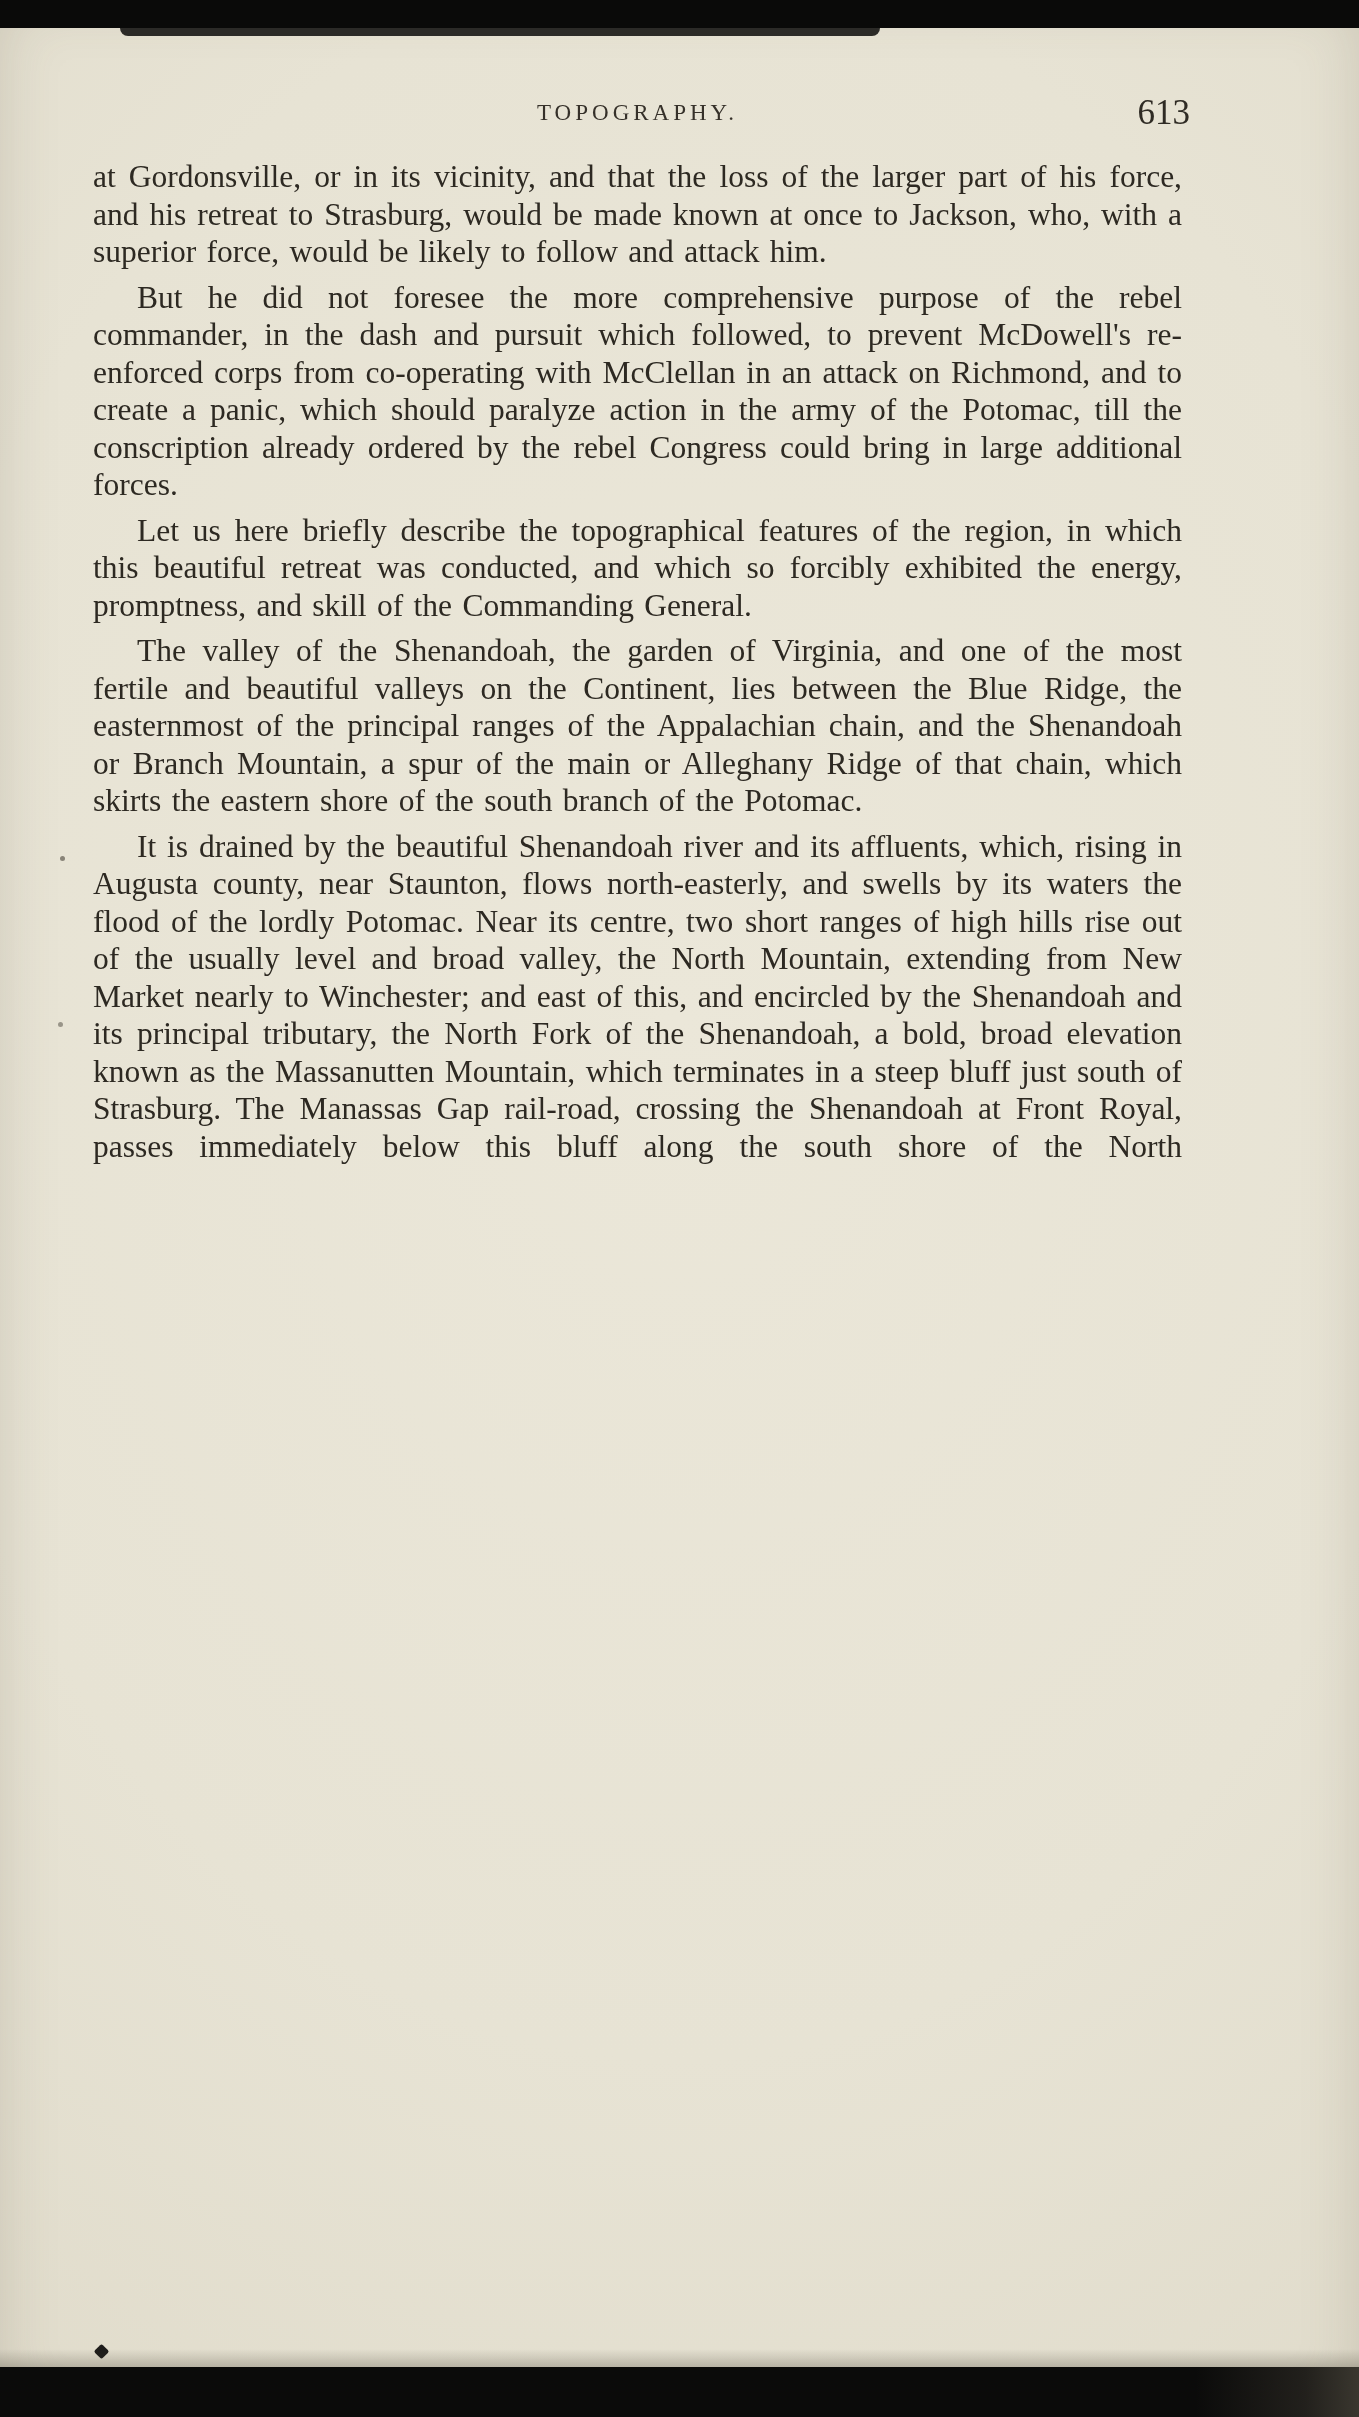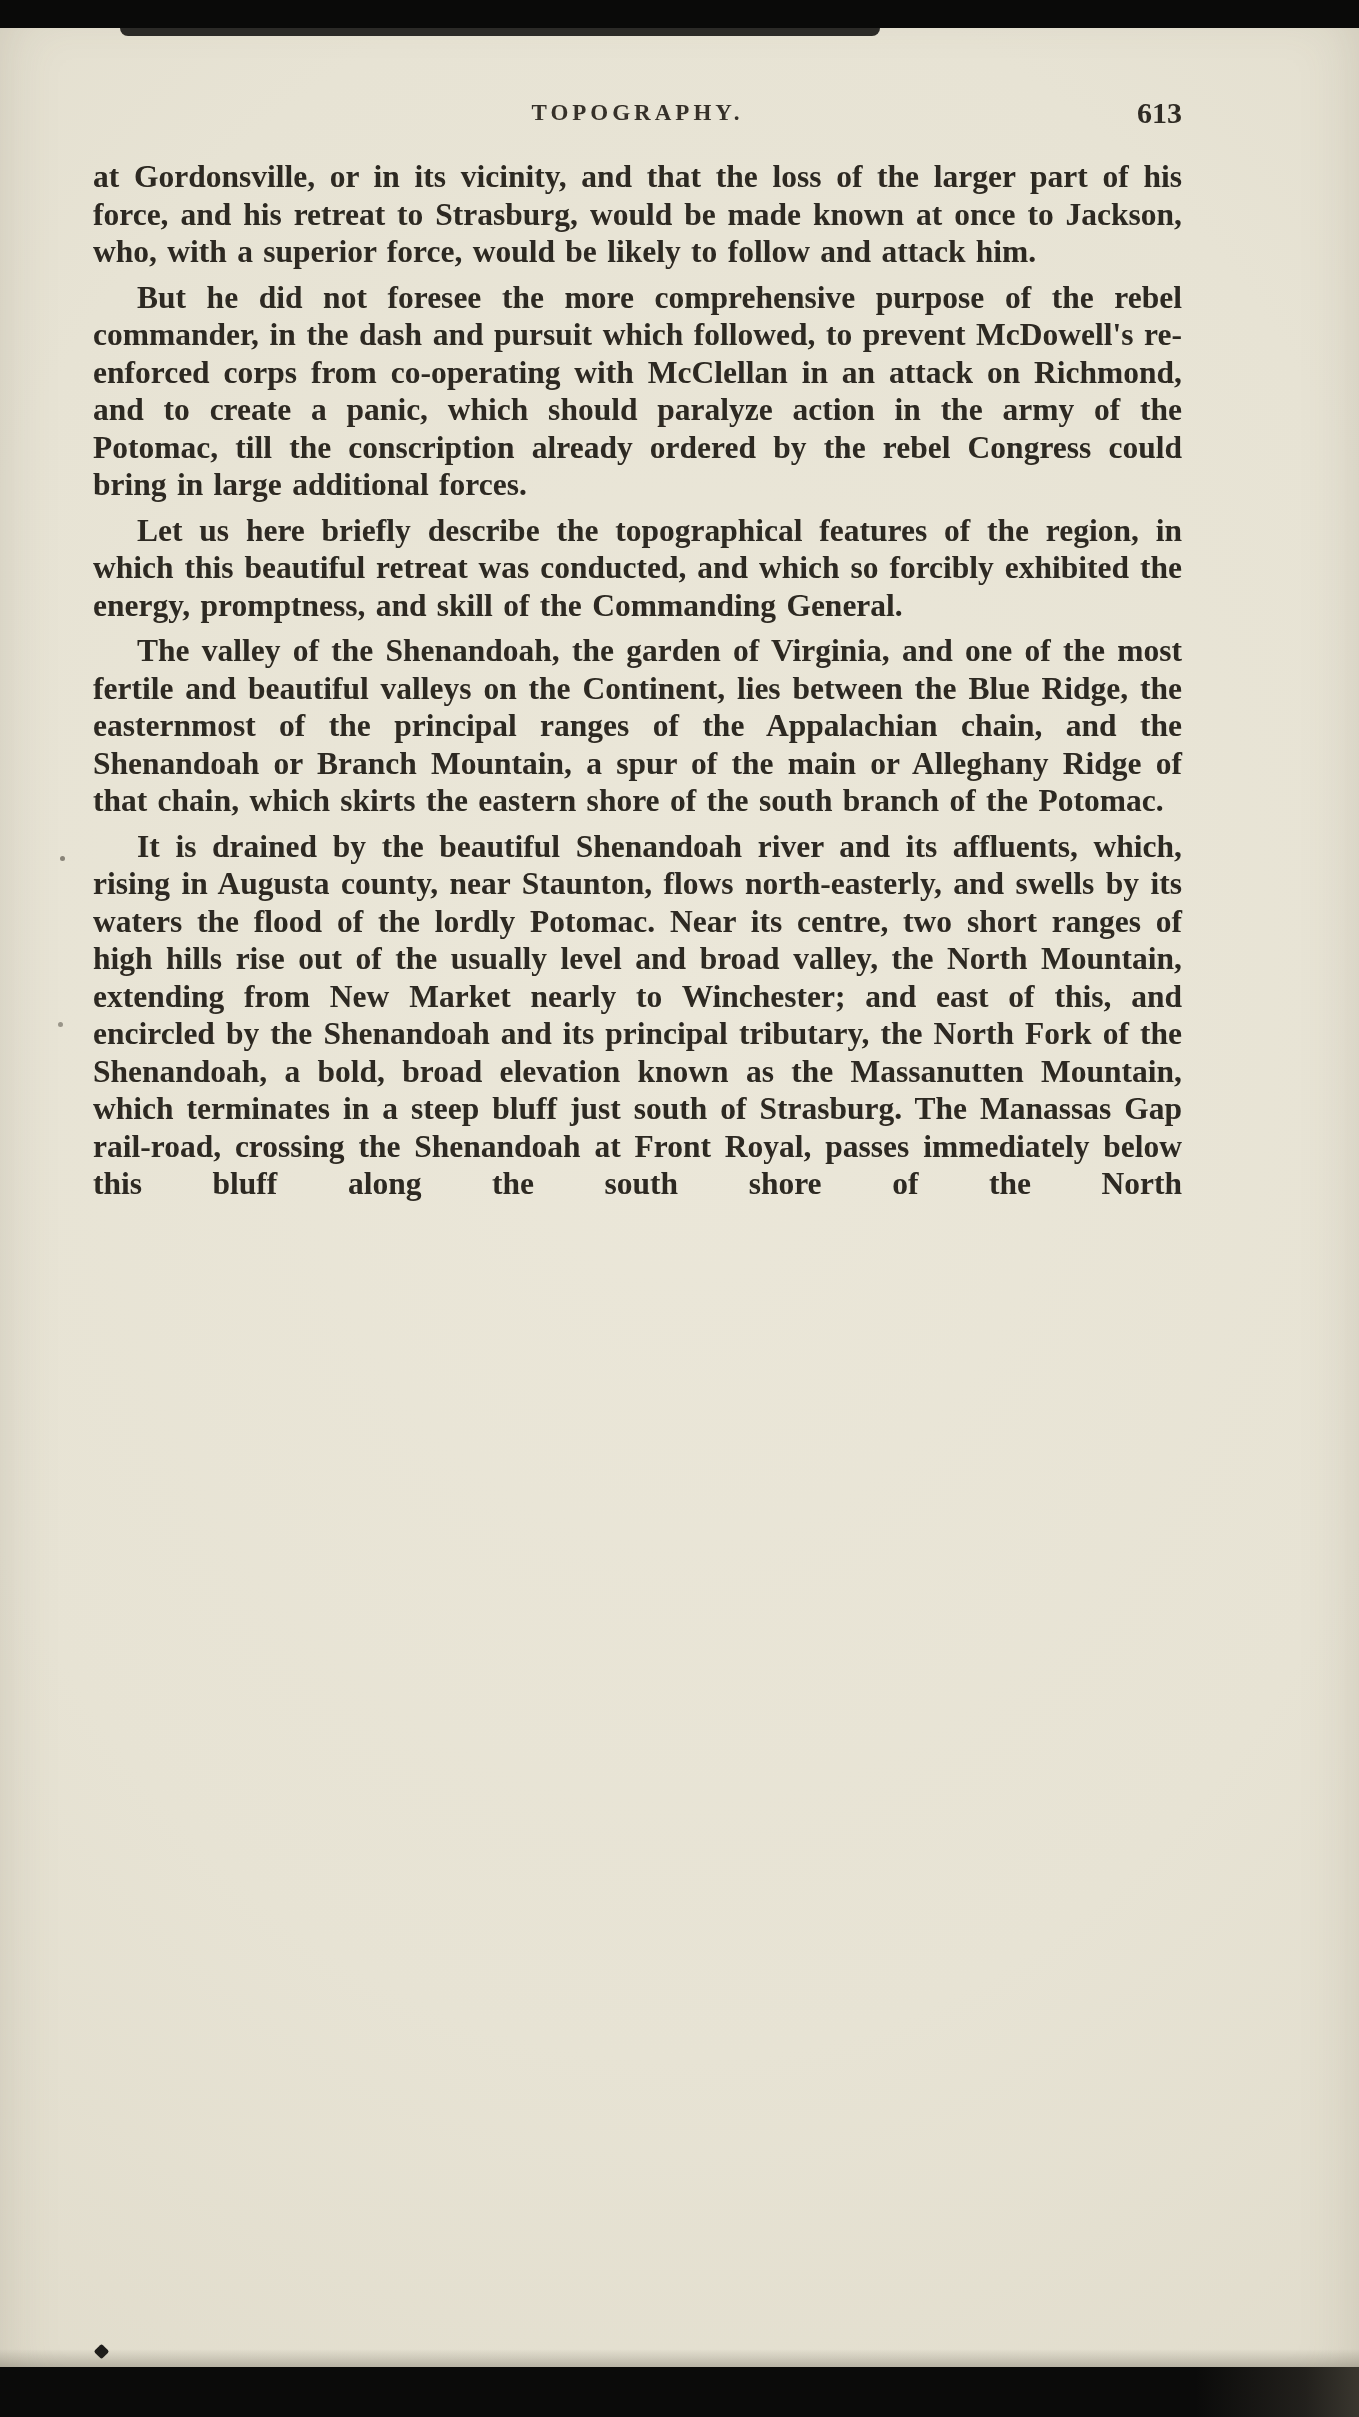--- a/index.html
+++ b/index.html
@@ -10,21 +10,20 @@
   .page {
     position: relative;
     width: 1359px;
     height: 2417px;
     overflow: hidden;
     background:
       radial-gradient(ellipse 120% 90% at 50% 42%, #ebe7d9 0%, #e7e3d4 48%, #ded9c8 88%, #d3cebb 100%);
     box-shadow: inset 0 0 60px rgba(90,80,60,0.18);
     font-family: "Liberation Serif", "DejaVu Serif", serif;
     color: #2d2922;
-    font-weight: bold;
   }
   
   .edge-top {
     position: absolute;
     top: 0; left: 0; right: 0;
     height: 28px;
     background: #0a0a09;
   }
   .edge-top::after {
     content: "";
@@ -62,23 +61,23 @@
     left: 0;
     width: 100%;
     text-align: center;
     font-size: 23px;
     letter-spacing: 4px;
     color: #36312a;
     line-height: 42px;
   }
   .page-number {
     position: absolute;
-    right: 8px;
+    right: 0;
     top: 0;
-    font-size: 30px;
+    font-size: 35px;
     line-height: 42px;
     color: #2f2b24;
   }
   .text-block {
     position: absolute;
     top: 150px;
     left: 85px;
     width: 1105px;
     text-align: justify;
     font-size: 31.5px;

